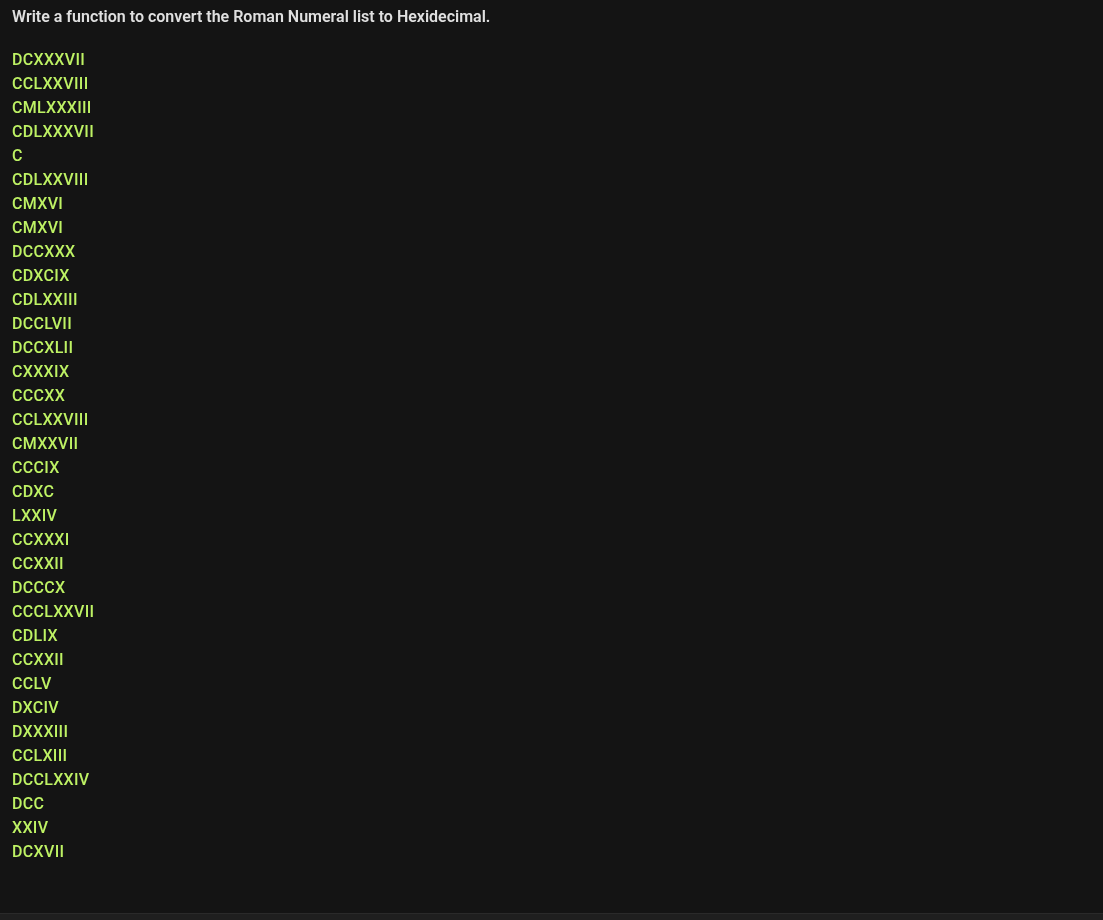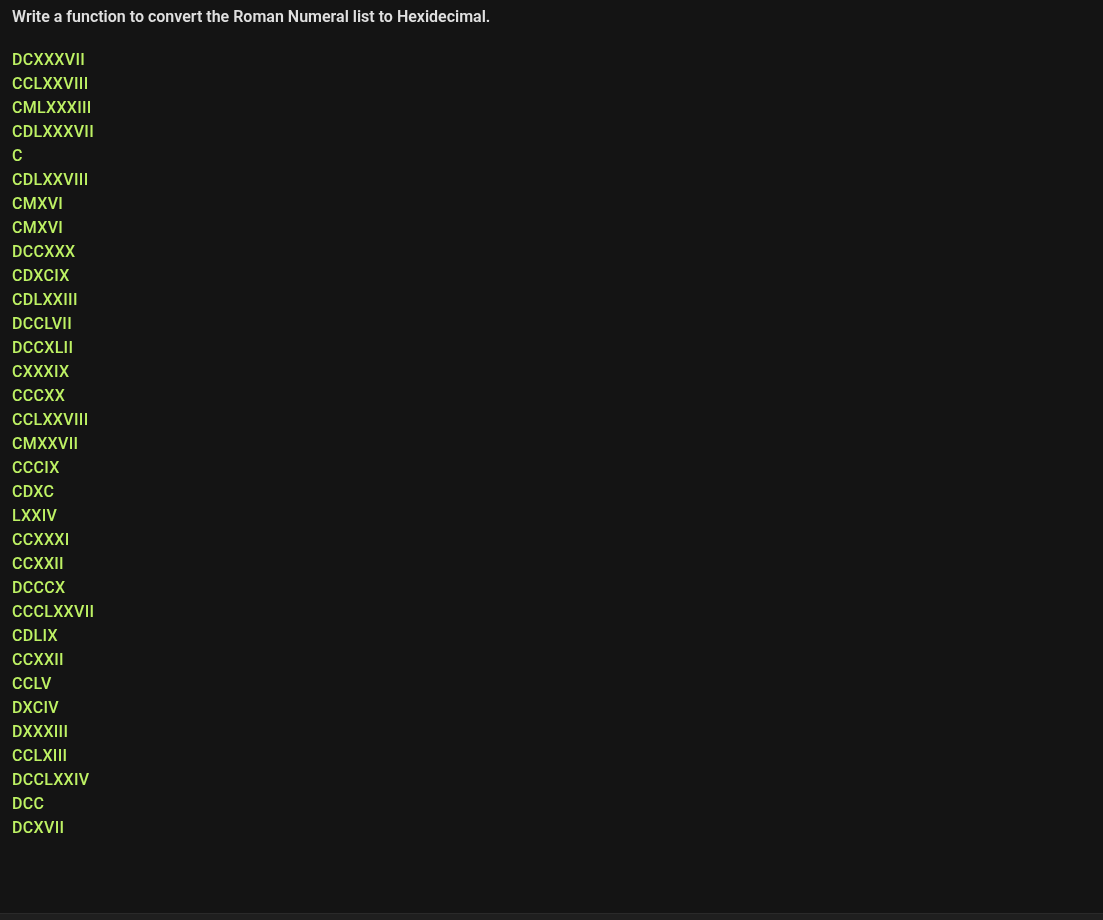--- a/index.html
+++ b/index.html
@@ -77,16 +77,17 @@
       <div class="numeral-item">DCCCX</div>
       <div class="numeral-item">CCCLXXVII</div>
       <div class="numeral-item">CDLIX</div>
       <div class="numeral-item">CCXXII</div>
       <div class="numeral-item">CCLV</div>
       <div class="numeral-item">DXCIV</div>
       <div class="numeral-item">DXXXIII</div>
       <div class="numeral-item">CCLXIII</div>
       <div class="numeral-item">DCCLXXIV</div>
       <div class="numeral-item">DCC</div>
+      <div class="numeral-item">XXIV</div>
       <div class="numeral-item">DCXVII</div>
     </div>
 </div>
 <div class="bottom-bar"></div>
 
 </body></html>

